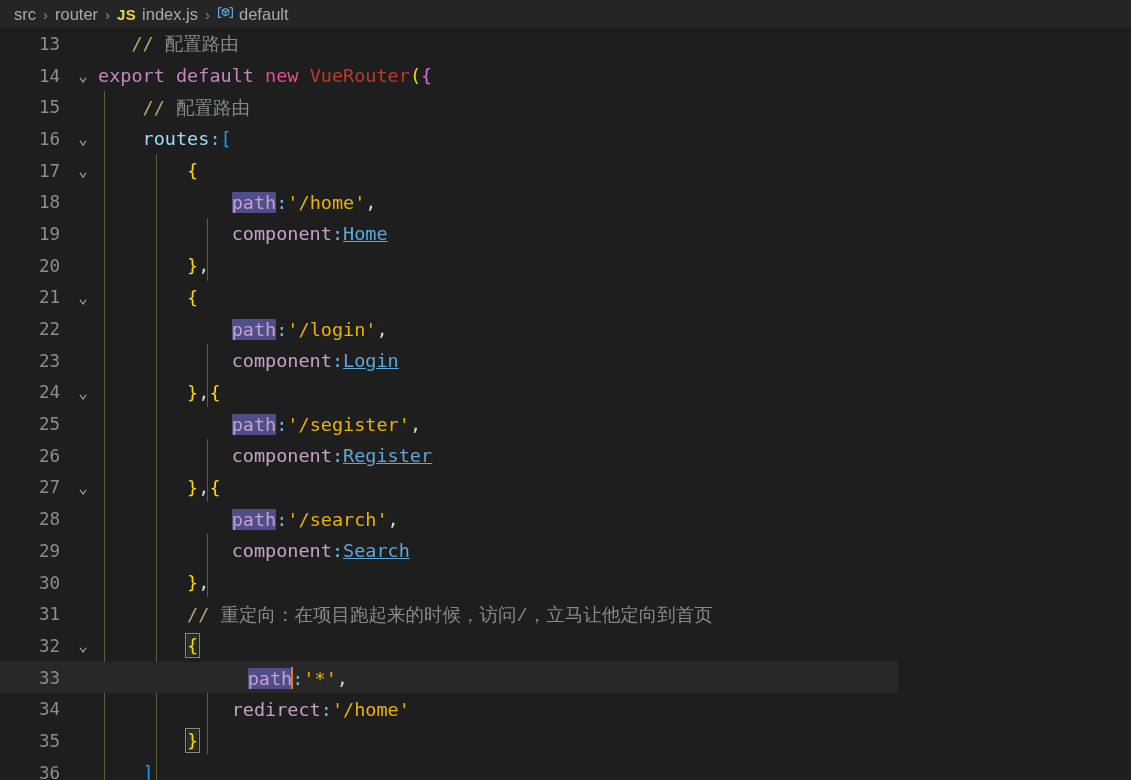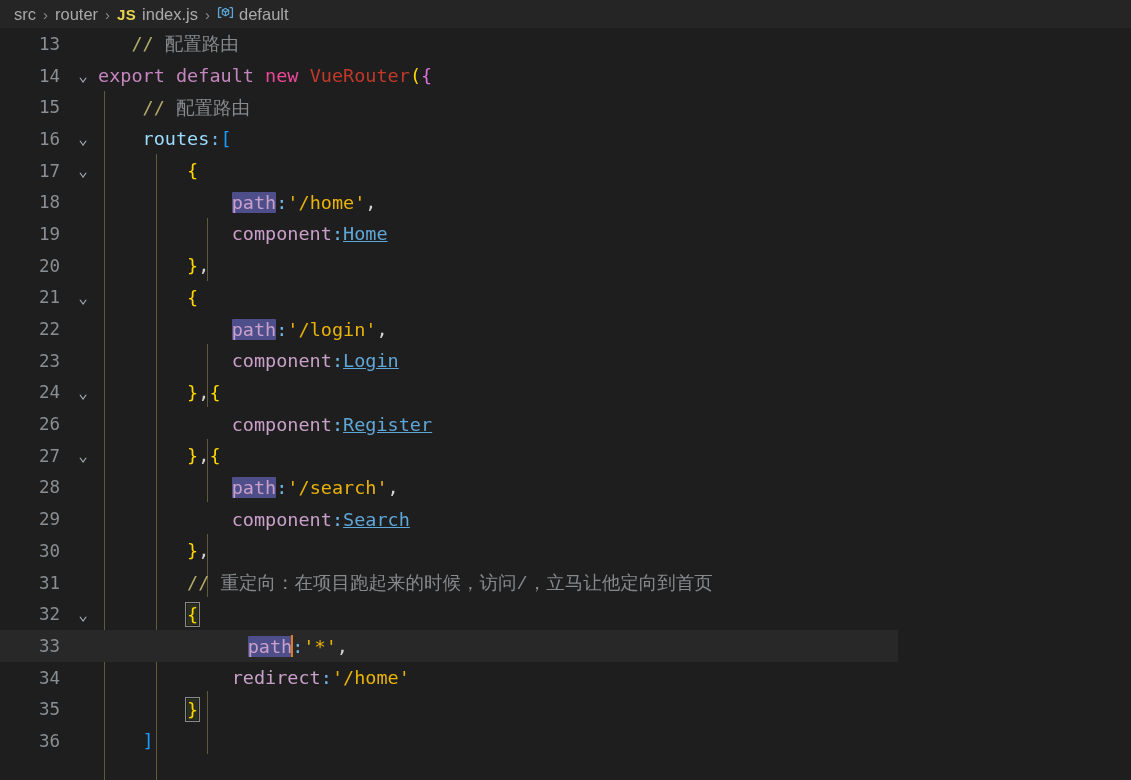--- a/index.html
+++ b/index.html
@@ -199,20 +199,25 @@
       <span class="fold"></span>
       <span class="code">            <span class="t-prop">component</span><span class="t-colon">:</span><span class="t-ident">Login</span></span>
     </div>
 
     <div class="line">
       <span class="gutter">24</span>
       <span class="fold">⌄</span>
       <span class="code">        <span class="t-brace-y">}</span><span class="t-punct">,</span><span class="t-brace-y">{</span></span>
     </div>
 
+    <div class="line">
+      <span class="gutter">25</span>
+      <span class="fold"></span>
+      <span class="code">            <span class="sel t-prop">path</span><span class="t-colon">:</span><span class="t-string">'<span>/segister</span>'</span><span class="t-punct">,</span></span>
+    </div>
 
     <div class="line">
       <span class="gutter">26</span>
       <span class="fold"></span>
       <span class="code">            <span class="t-prop">component</span><span class="t-colon">:</span><span class="t-ident">Register</span></span>
     </div>
 
     <div class="line">
       <span class="gutter">27</span>
       <span class="fold">⌄</span>

